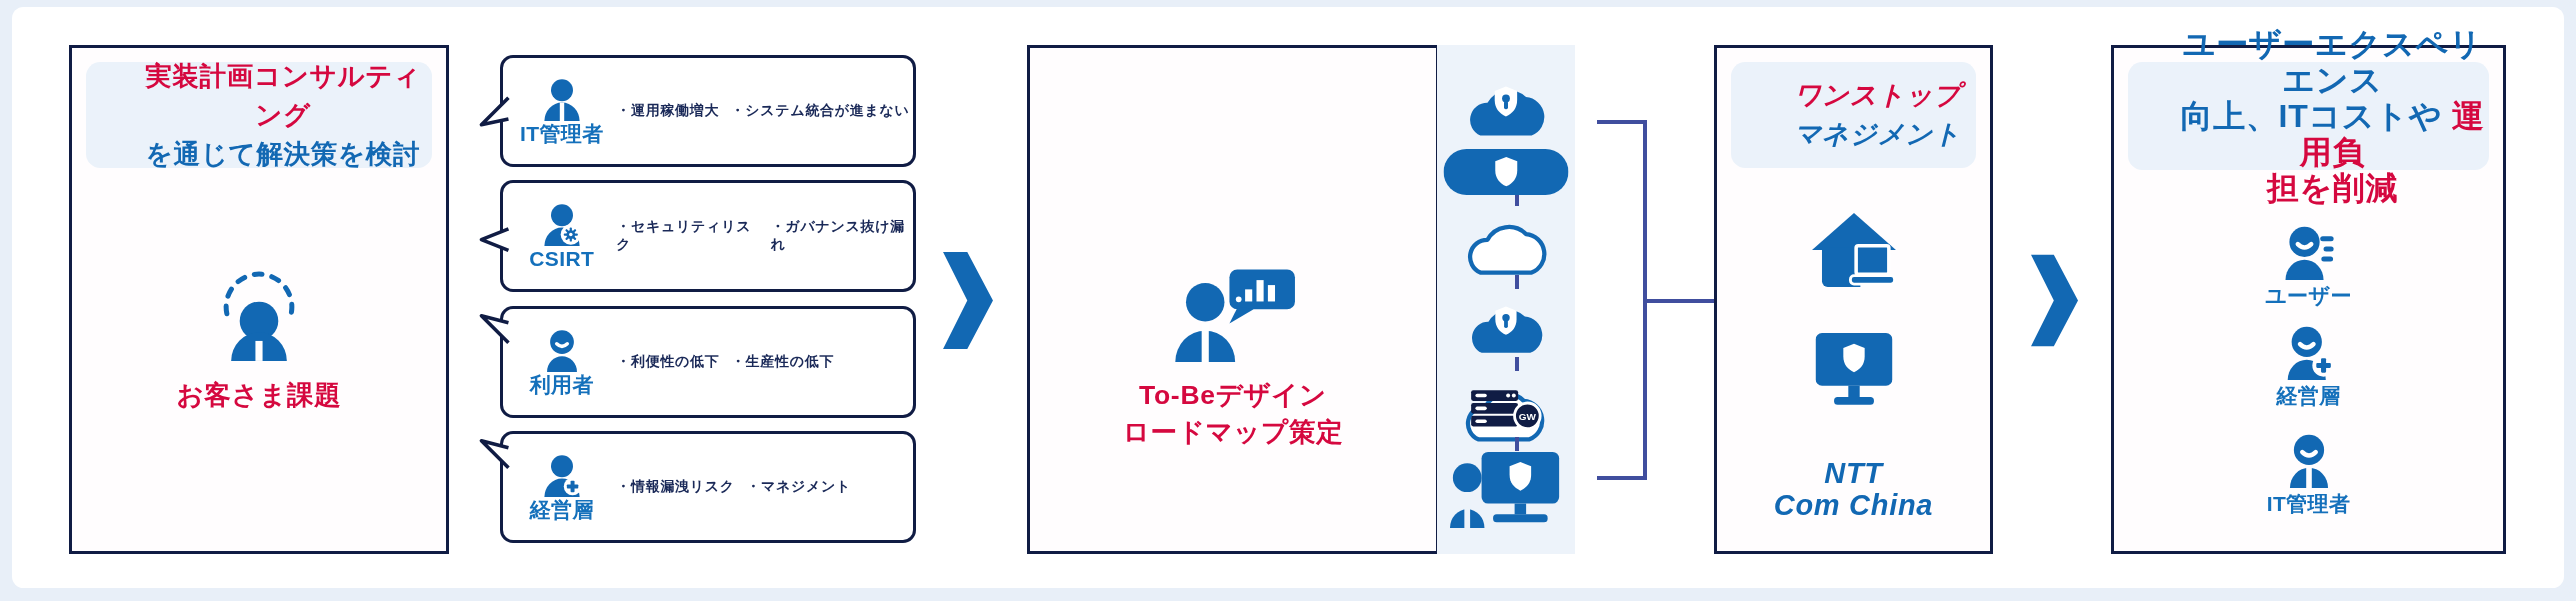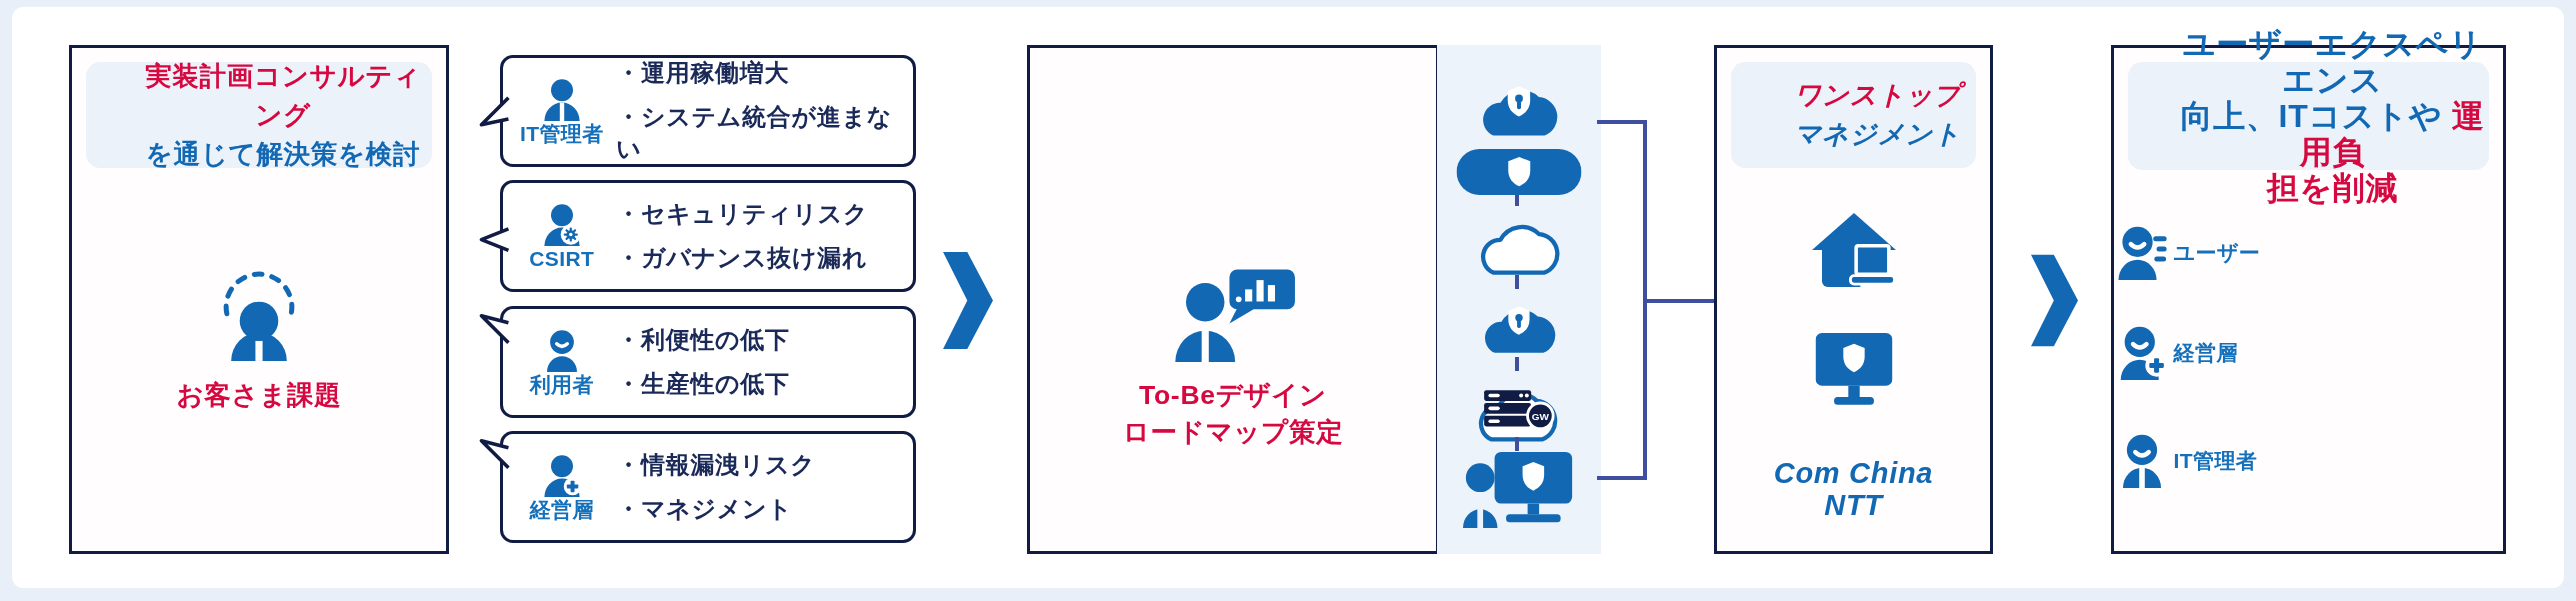--- a/index.html
+++ b/index.html
@@ -46,33 +46,33 @@
   .center-icon{position:absolute;left:50%;transform:translateX(-50%);}
   
   .bubble{
     position:absolute;left:500px;width:416px;height:112px;
     border:3.6px solid var(--navy);border-radius:13px;background:#ffffff;
     display:flex;align-items:center;
   }
   .bubble .tail{position:absolute;left:-26px;width:33px;height:37px;}
   .bubble .persona{width:109px;flex:none;display:flex;flex-direction:column;align-items:center;gap:0.7px;margin-left:4.3px;}
   .bubble .plabel{color:var(--label-blue);font-size:21px;line-height:23px;letter-spacing:0.4px;}
-  .bubble ul{list-style:none;display:flex;flex-direction:column;gap:11.4px;color:var(--text-navy);font-size:24px;letter-spacing:0.7px;}
+  .bubble ul{list-style:none;display:flex;gap:11.4px;color:var(--text-navy);font-size:14px;letter-spacing:0.7px;}
   
-  .strip{position:absolute;left:1437px;top:45px;width:164px;height:509px;background:var(--strip);}
+  .strip{position:absolute;left:1437px;top:45px;width:138px;height:509px;background:var(--strip);}
   .strip .icon-slot{position:absolute;left:50%;transform:translateX(-50%);}
   .tick{position:absolute;left:1515px;width:4.3px;background:var(--indigo);}
   .bracket{position:absolute;background:var(--indigo);}
   
   .brand{
     position:absolute;left:0;right:0;top:409px;text-align:center;
     color:var(--blue);font-size:29px;line-height:32px;letter-spacing:0.7px;
   }
   
-  .persona-group{position:absolute;left:0;right:0;display:flex;flex-direction:row;align-items:center;gap:3.6px;}
+  .persona-group{position:absolute;left:0;right:0;display:flex;flex-direction:column;align-items:center;gap:3.6px;}
   .persona-group .plabel{color:var(--label-blue);font-size:21px;line-height:23px;letter-spacing:0.4px;}
   svg{display:block;}
 </style>
 </head>
 <body>
 
 <svg width="0" height="0" style="position:absolute">
   <defs>
     <path id="sym-cloud" d="M30,96 A24,24 0 0 1 40,50 A34,34 0 0 1 94,42 A28,28 0 0 1 102,96 Z"></path>
     <path id="sym-shield" d="M18,2 L33,8 V20 C33,31 27,38 18,42 C9,38 3,31 3,20 V8 Z"></path>
@@ -305,22 +305,22 @@
   </svg>
   <svg class="center-icon" style="top:285px" width="77" height="74" viewBox="0 0 108 104">
     <rect x="0" y="0" width="108" height="74" rx="9" fill="var(--blue)"></rect>
     <g transform="translate(36,13) scale(1.0)">
         <use href="#sym-shield" fill="#ffffff"></use>
       </g>
     <rect x="46" y="74" width="16" height="16" fill="var(--blue)"></rect>
     <rect x="26" y="90" width="56" height="11" rx="5" fill="var(--blue)"></rect>
   </svg>
   <div class="brand">
+    <div>NTT</div>
     <div>Com China</div>
-    <div>NTT</div>
   </div>
 </section>
 
 <svg class="abs" style="left:2031px;top:253px" width="47" height="95" viewBox="0 0 70 136">
   <use href="#sym-chevron" fill="var(--blue)"></use>
 </svg>
 
 <section class="panel panel-outcome">
   <div class="pill tall">
     <span>

